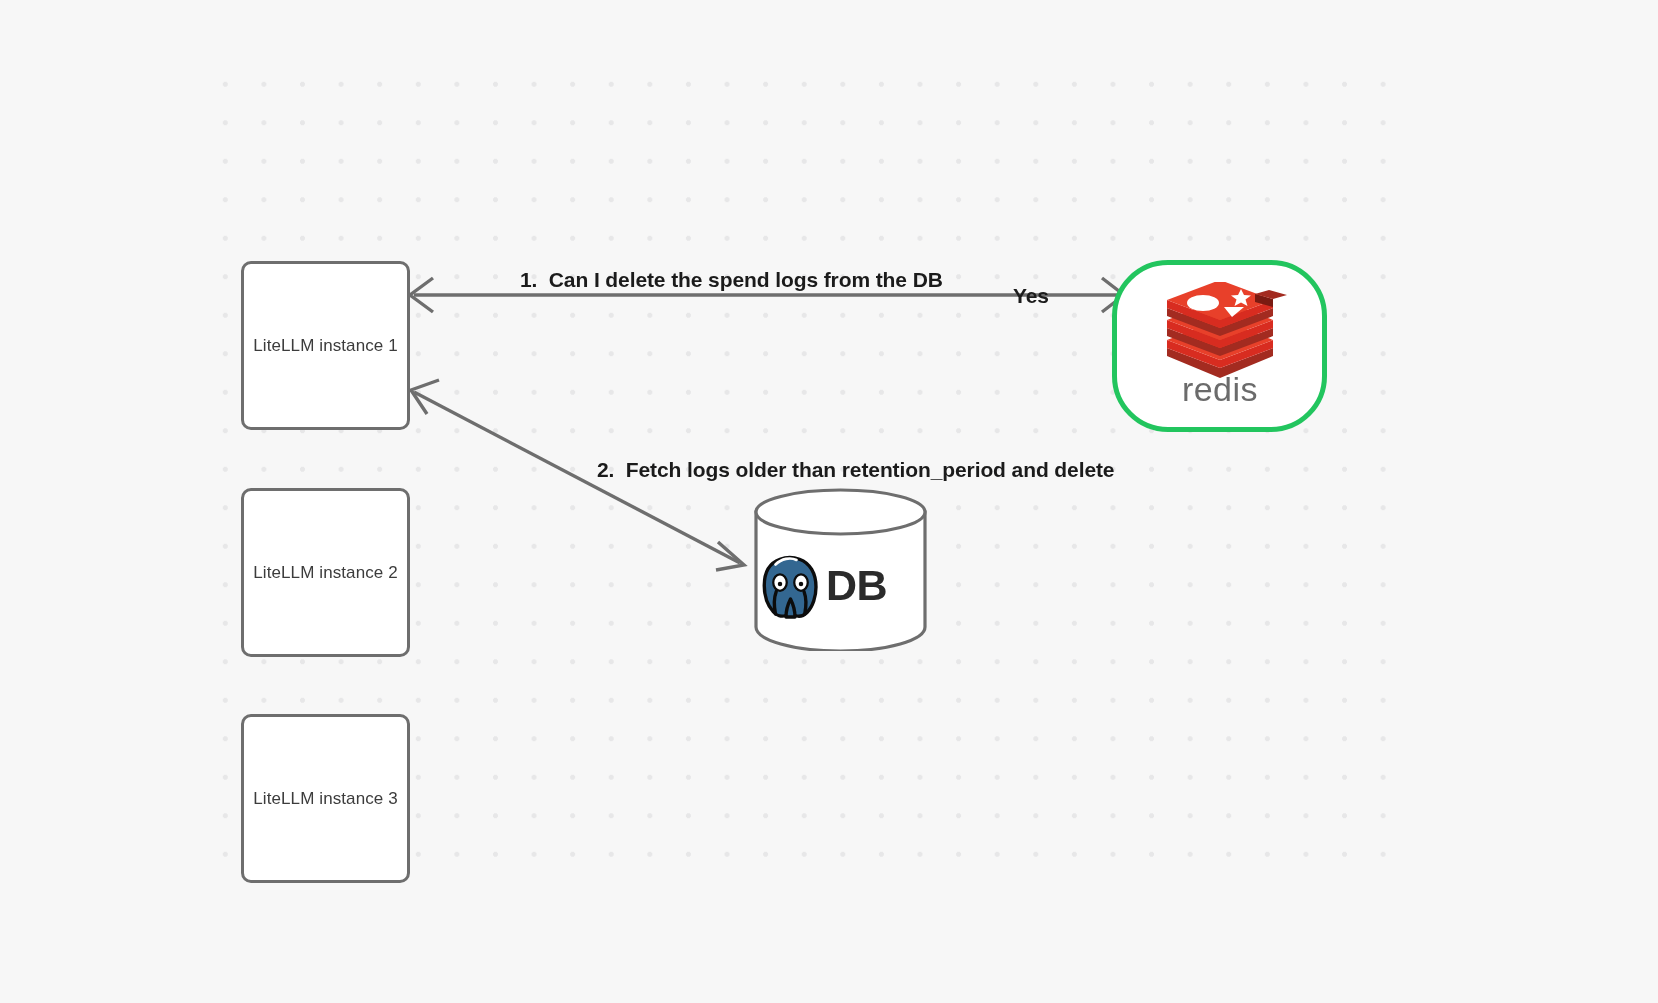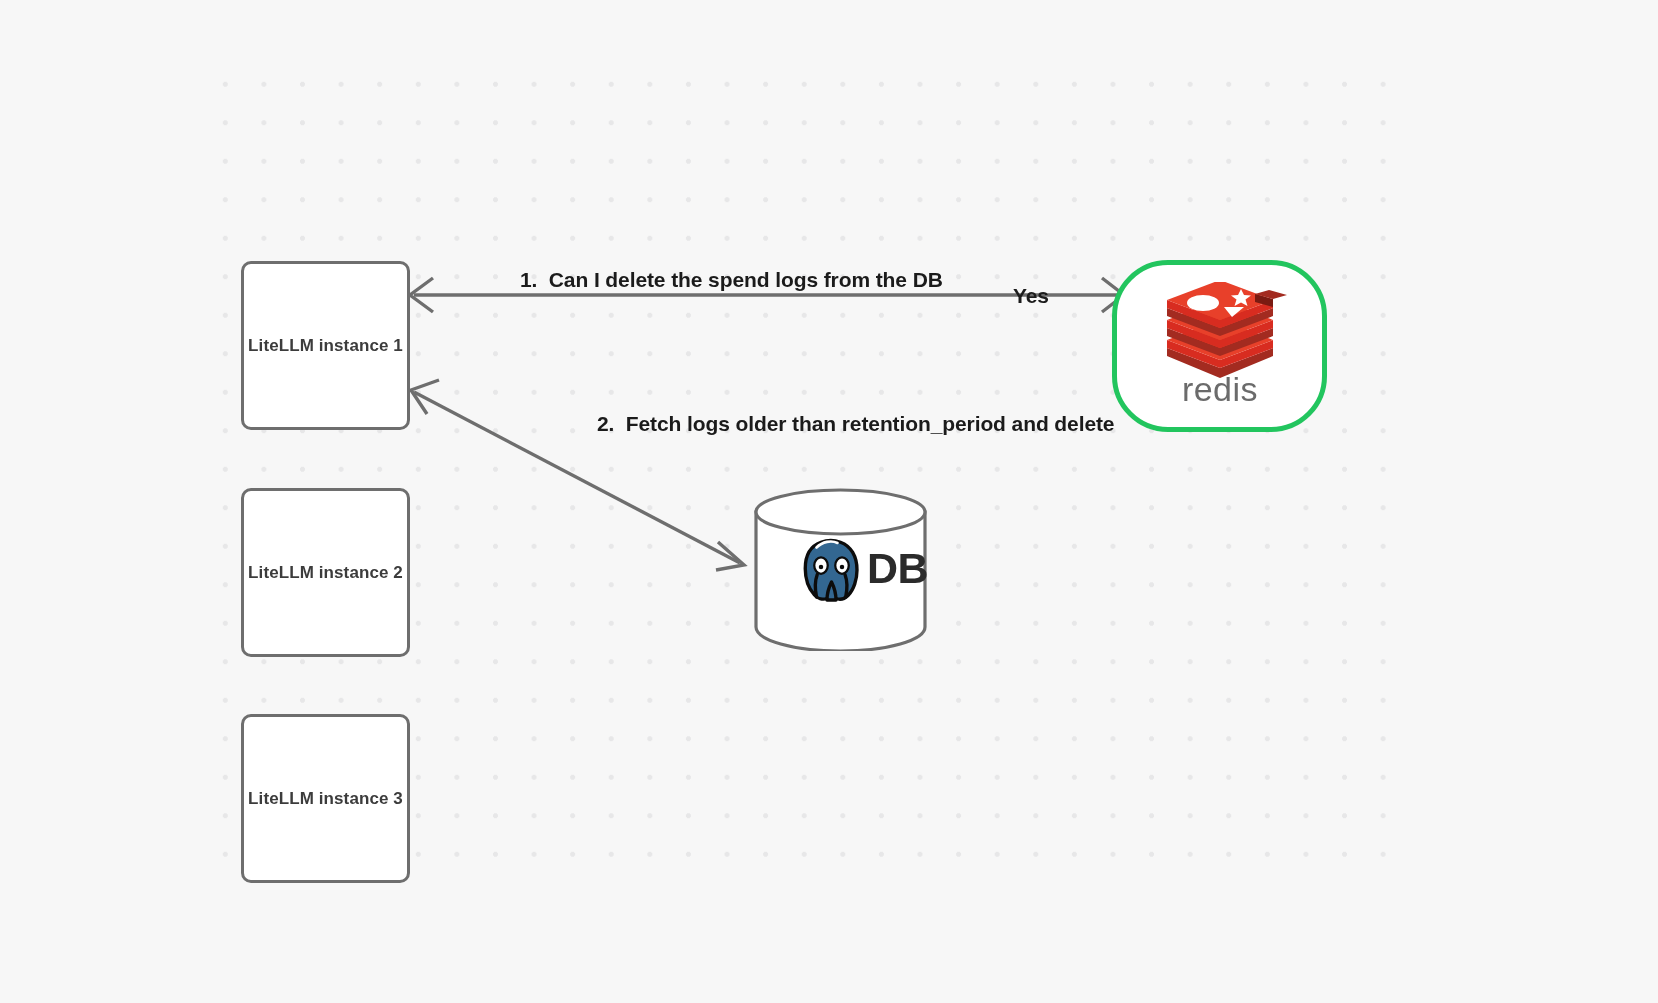--- a/index.html
+++ b/index.html
@@ -31,21 +31,20 @@
   }
   .node-box {
     position: absolute;
     background: #ffffff;
     border: 3px solid #6e6e6e;
     border-radius: 10px;
     box-sizing: border-box;
     display: flex;
     align-items: center;
     justify-content: center;
-    font-weight: bold;
   }
   .node-label {
     font-size: 17px;
     color: #3c3c3c;
     font-family: "Liberation Sans", sans-serif;
     letter-spacing: 0.1px;
     text-align: center;
   }
   #llm1 { left: 241px; top: 261px; width: 169px; height: 169px; }
   #llm2 { left: 241px; top: 488px; width: 169px; height: 169px; }
@@ -74,26 +73,26 @@
   #db-cyl {
     position: absolute;
     left: 753px;
     top: 488px;
     width: 175px;
     height: 163px;
   }
   #db-inner-logo {
     position: absolute;
     left: 753px;
-    top: 477px;
+    top: 494px;
     width: 175px;
     height: 163px;
     display: flex;
     align-items: center;
-    justify-content: flex-end;
+    justify-content: flex-start;
     pointer-events: none;
   }
   #pg-group {
     display: flex;
     align-items: center;
     gap: 0px;
     margin-top: 20px;
   }
   #db-text {
     font-family: "Liberation Sans", sans-serif;
@@ -110,21 +109,21 @@
     font-family: "Liberation Sans", sans-serif;
     font-weight: bold;
     color: #1b1b1b;
     white-space: pre;
     font-size: 21px;
     letter-spacing: -0.1px;
     margin-left: 46px;
   }
   #label1 { left: 474px; top: 268px; }
   #label1b { left: 967px; top: 284px; }
-  #label2 { left: 551px; top: 412px; }
+  #label2 { left: 551px; top: 458px; }
 
   svg.wires {
     position: absolute;
     left: 0; top: 0;
     width: 1658px;
     height: 1003px;
     pointer-events: none;
     overflow: visible;
   }
 </style>

